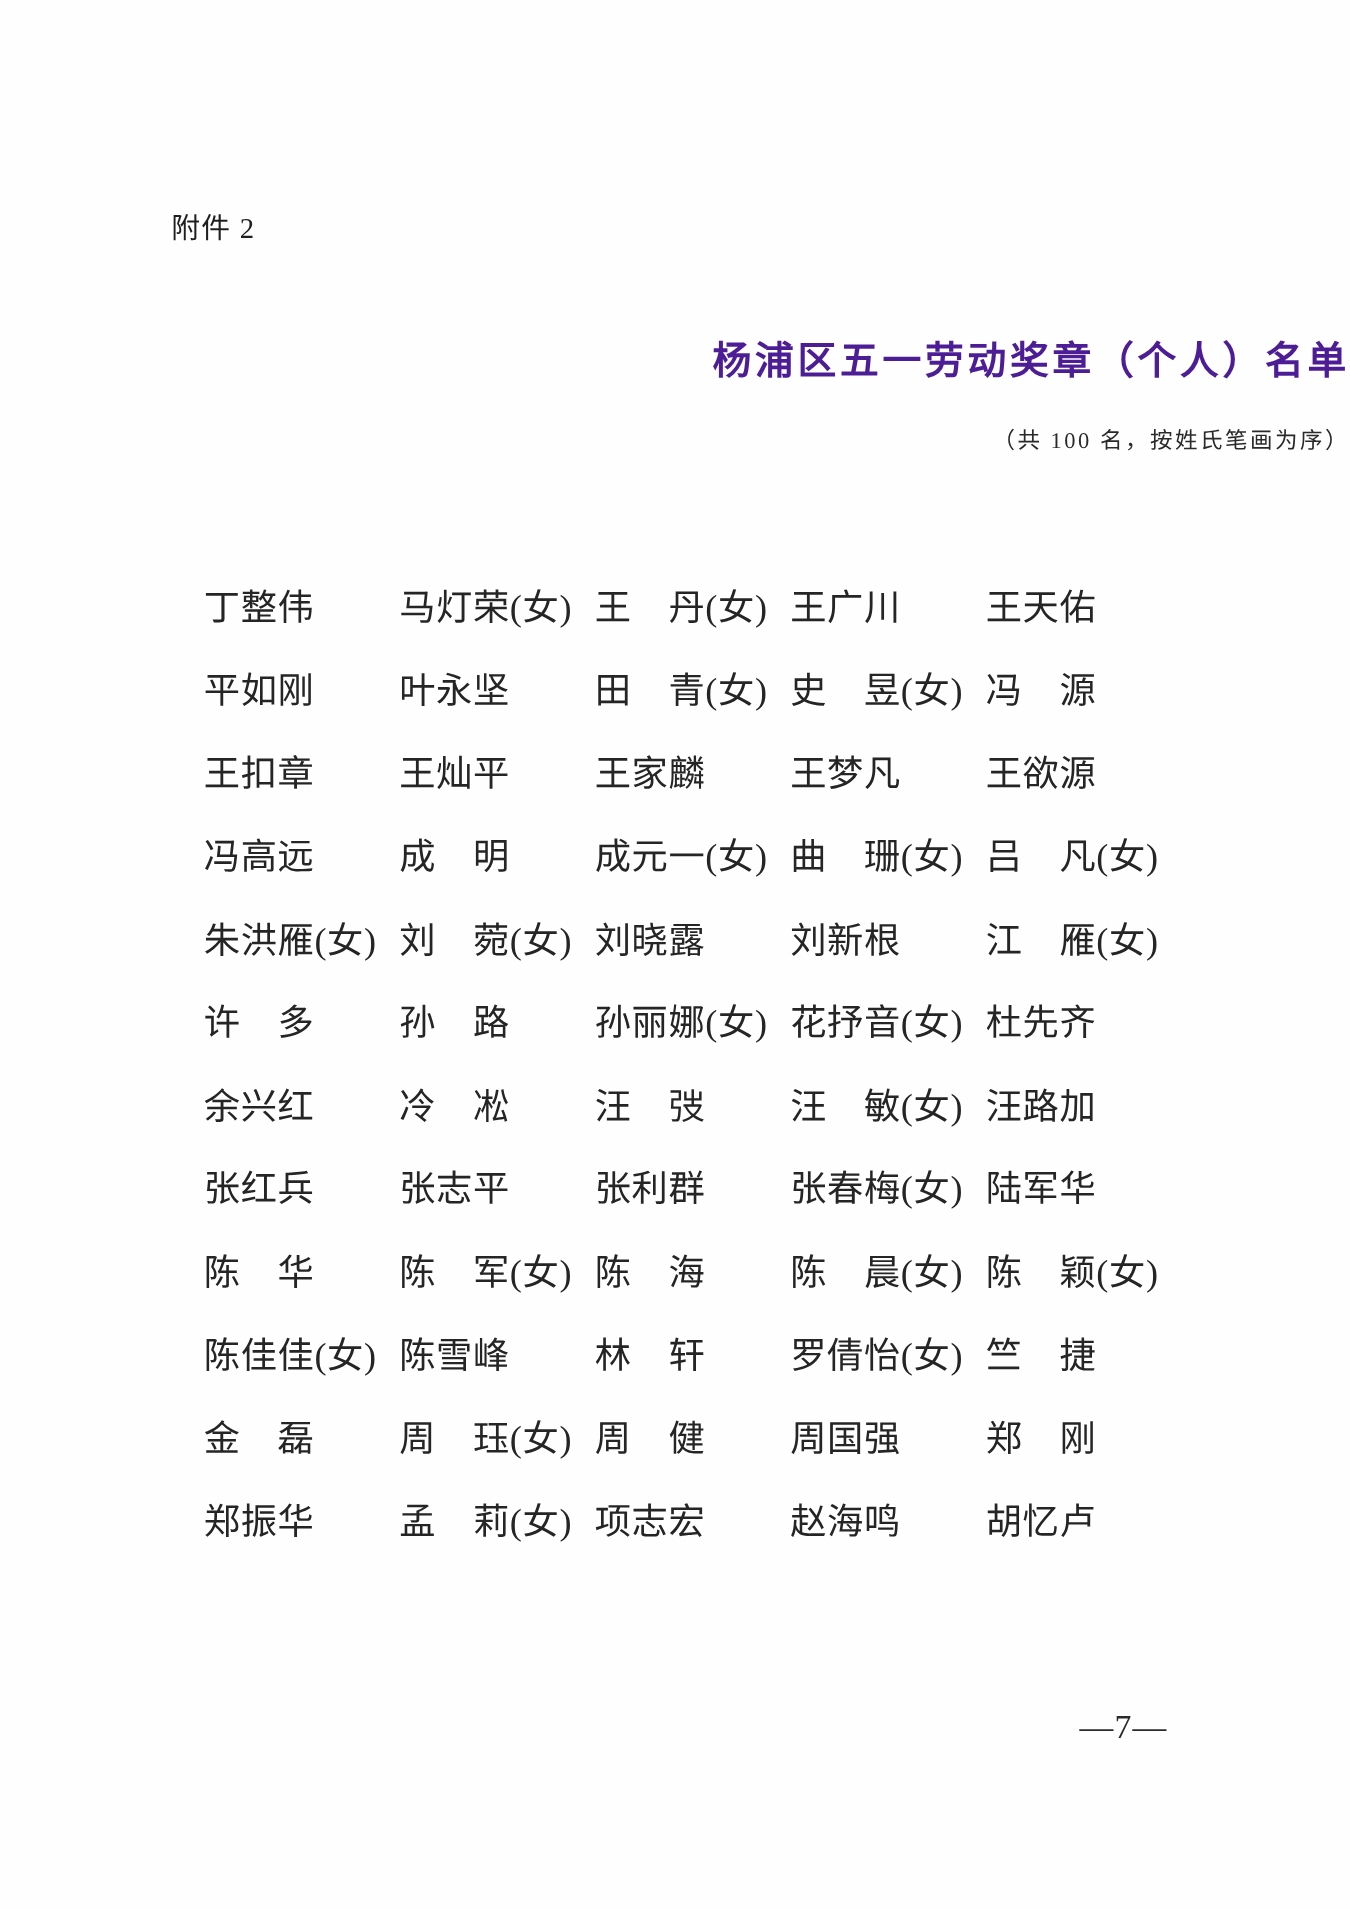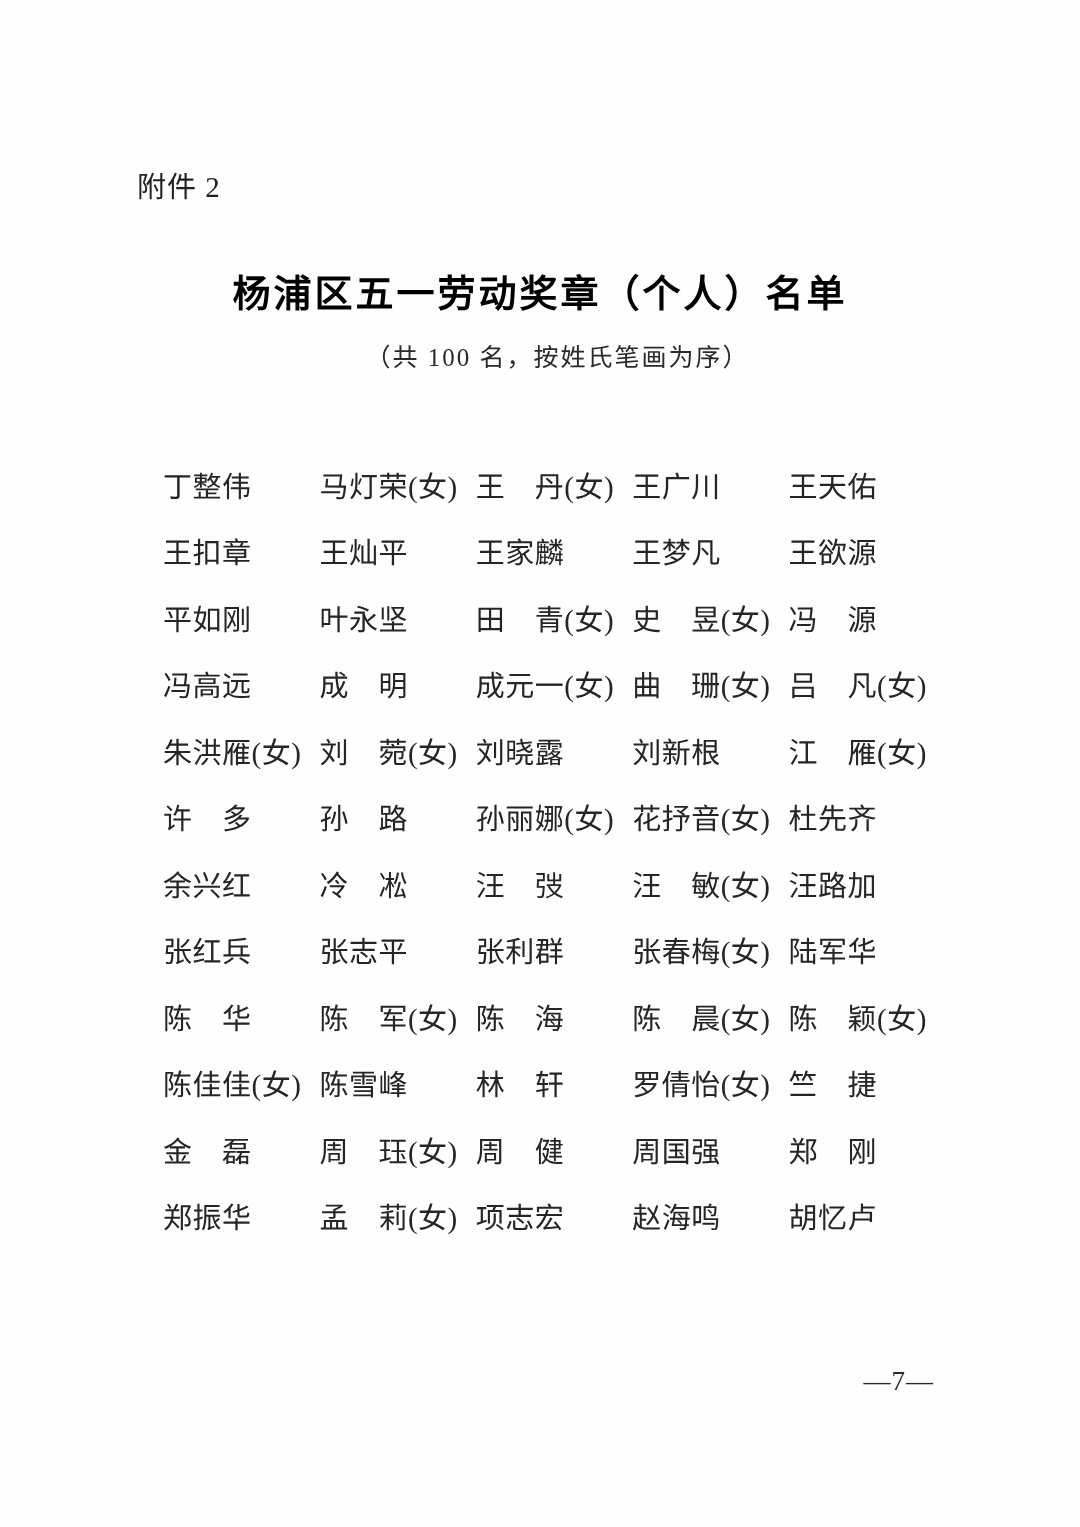--- a/index.html
+++ b/index.html
@@ -15,43 +15,43 @@
     background: #fefefe;
     overflow: hidden;
     font-family: "Liberation Serif", "DejaVu Serif", serif;
     color: #1f1f1f;
   }
 
   .attachment-label {
     position: absolute;
     left: 137px;
     top: 163px;
-    font-size: 29px;
+    font-size: 23px;
     letter-spacing: 1px;
   }
 
   .doc-title {
     position: absolute;
     top: 263px;
     left: 0;
     width: 100%;
-    text-align: center;
-    font-size: 38px;
+    text-align: right;
+    font-size: 31px;
     font-weight: bold;
     letter-spacing: 3px;
-    color: #000000;
+    color: #4c1d95;
   }
 
   .doc-subtitle {
     position: absolute;
     top: 337px;
     left: 0;
     width: 100%;
-    text-align: center;
-    font-size: 25px;
+    text-align: right;
+    font-size: 18px;
     letter-spacing: 2px;
     color: #2a2a2a;
     padding-left: 35px;
   }
 
   .name-list {
     position: absolute;
     left: 163px;
     top: 436px;
     width: 782px;
@@ -95,32 +95,32 @@
 
   <div class="name-list">
       <div class="name-row">
         <span class="name-cell">丁整伟</span>
         <span class="name-cell">马灯荣(女)</span>
         <span class="name-cell">王　丹(女)</span>
         <span class="name-cell">王广川</span>
         <span class="name-cell">王天佑</span>
       </div>
       <div class="name-row">
+        <span class="name-cell">平如刚</span>
+        <span class="name-cell">叶永坚</span>
+        <span class="name-cell">田　青(女)</span>
+        <span class="name-cell">史　昱(女)</span>
+        <span class="name-cell">冯　源</span>
+      </div>
+      <div class="name-row">
         <span class="name-cell">王扣章</span>
         <span class="name-cell">王灿平</span>
         <span class="name-cell">王家麟</span>
         <span class="name-cell">王梦凡</span>
         <span class="name-cell">王欲源</span>
-      </div>
-      <div class="name-row">
-        <span class="name-cell">平如刚</span>
-        <span class="name-cell">叶永坚</span>
-        <span class="name-cell">田　青(女)</span>
-        <span class="name-cell">史　昱(女)</span>
-        <span class="name-cell">冯　源</span>
       </div>
       <div class="name-row">
         <span class="name-cell">冯高远</span>
         <span class="name-cell">成　明</span>
         <span class="name-cell">成元一(女)</span>
         <span class="name-cell">曲　珊(女)</span>
         <span class="name-cell">吕　凡(女)</span>
       </div>
       <div class="name-row">
         <span class="name-cell">朱洪雁(女)</span>

